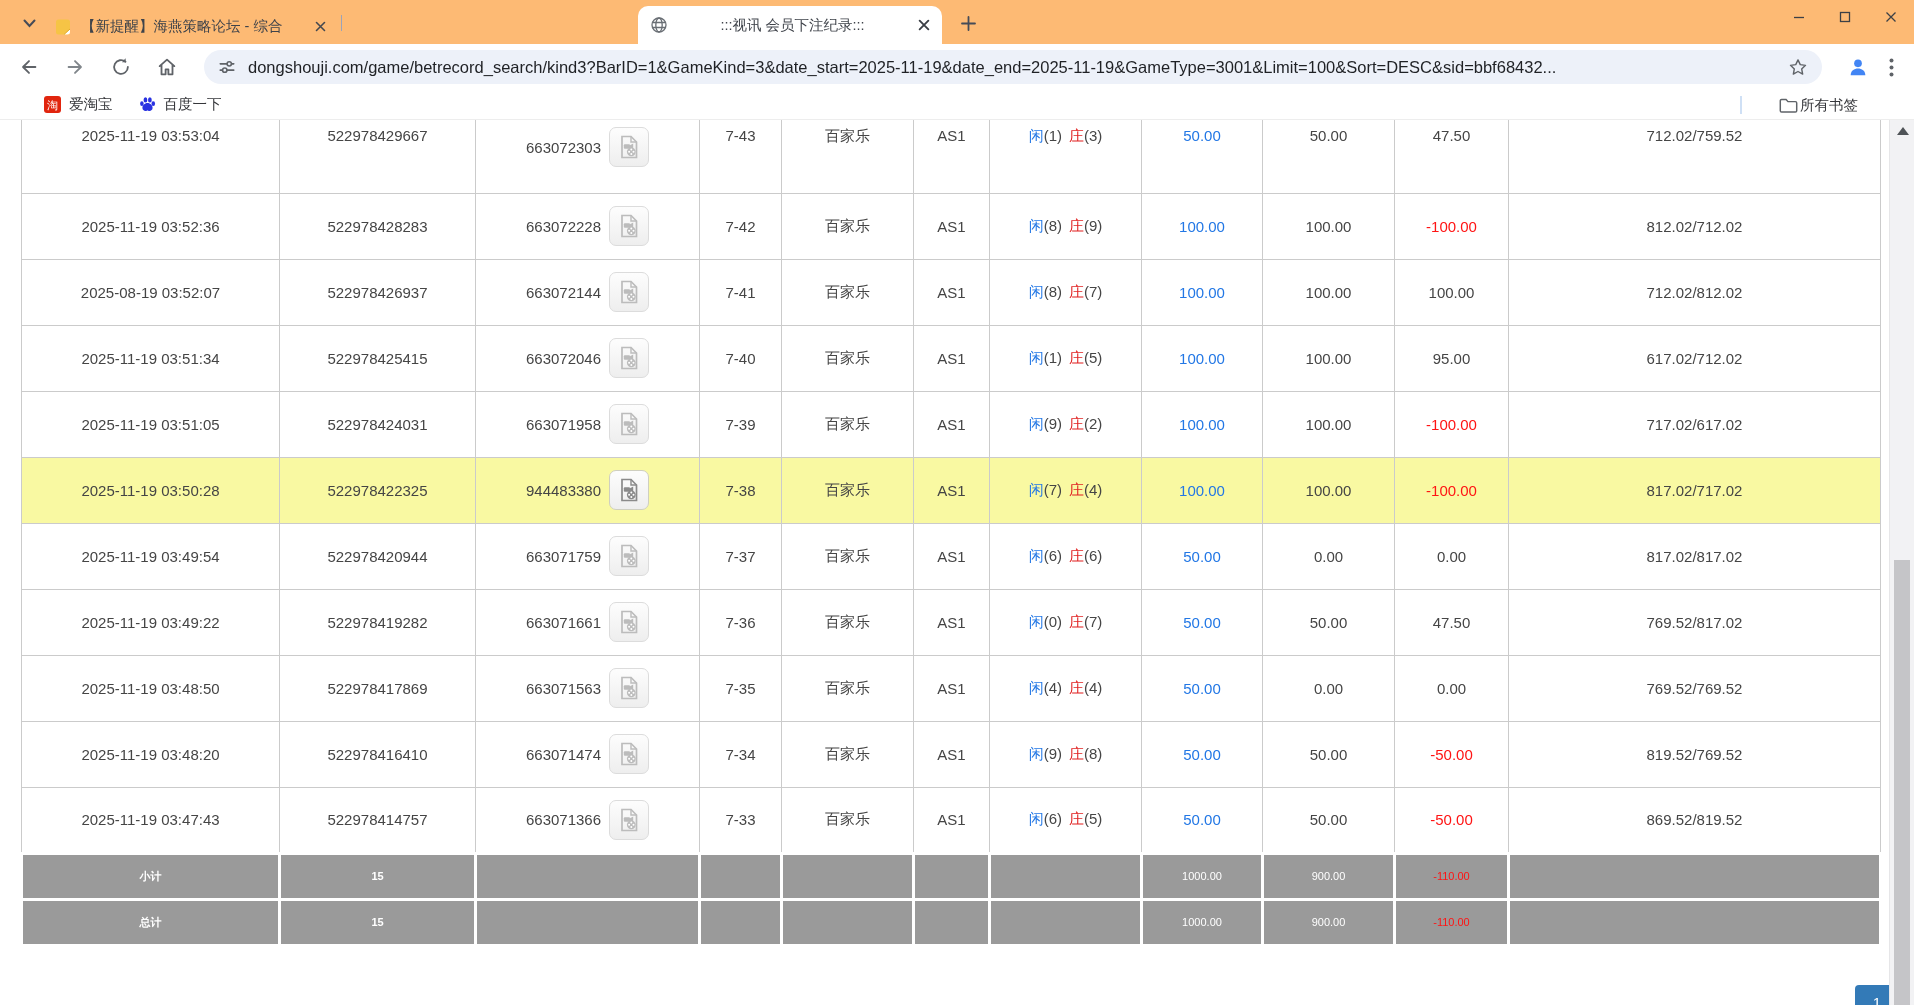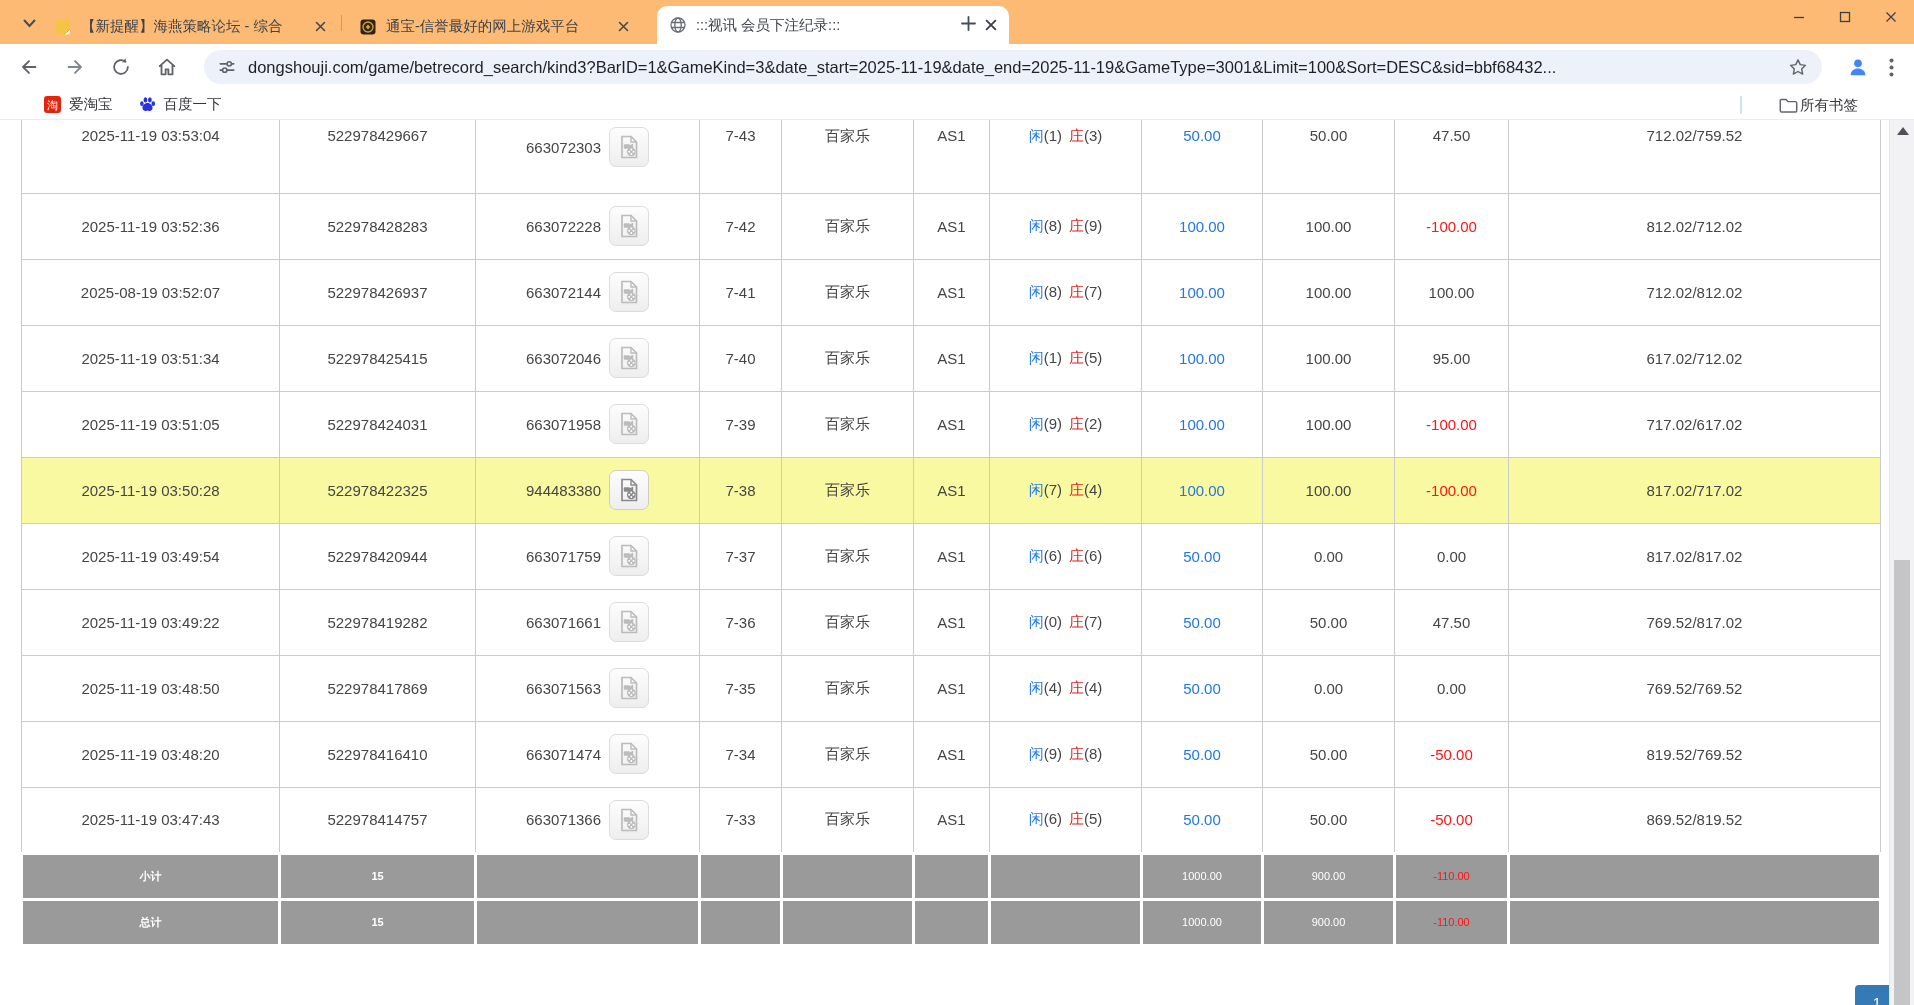--- a/index.html
+++ b/index.html
@@ -11,22 +11,22 @@
   .tab-search-btn { position:absolute; left:16px; top:12px; width:26px; height:22px;
                     display:flex; align-items:center; justify-content:center; cursor:pointer; }
   .tab { position:absolute; top:9px; height:35px; display:flex; align-items:center;
          padding:0 8px 0 12px; color:#3f434a; font-size:14.5px; }
   .tab .fav { width:18px; height:18px; flex:0 0 18px; margin-right:9px; }
   .tab .t-label { flex:1 1 auto; overflow:hidden; white-space:nowrap; }
   .tab .t-close { width:20px; height:20px; flex:0 0 20px; margin-left:6px; border-radius:50%;
                   display:flex; align-items:center; justify-content:center; cursor:pointer; }
   .tab1 { left:42px;  width:296px; }
   .tab2 { left:347px; width:294px; }
-  .tab.active { left:657px; width:352px; top:6px; height:38px; background:#fff;
-                border-radius:10px 10px 0 0; }
+  .tab.active { left:638px; width:304px; top:6px; height:38px; background:#fff;
+                border-radius:10px 10px 0 0;text-align:center; }
   .tab-divider { position:absolute; top:15px; width:1px; height:16px; background:#9aa3ba; }
   .newtab-btn { position:absolute; left:956px; top:11px; width:24px; height:24px;
                 display:flex; align-items:center; justify-content:center; cursor:pointer; }
   .win-controls { position:absolute; right:0; top:0; height:34px; display:flex; }
   .win-btn { width:46px; height:34px; display:flex; align-items:center; justify-content:center;
              color:#3c4046; cursor:pointer; }
 
   
   .toolbar { position:absolute; left:0; top:44px; width:1914px; height:46px; background:#fff; }
   .nav-btn { position:absolute; top:8px; width:30px; height:30px; display:flex;
@@ -113,35 +113,20 @@
     <span class="t-label">【新提醒】海燕策略论坛 - 综合</span>
     <span class="t-close">
       <svg width="11" height="11" viewBox="0 0 11 11">
           <path d="M1.5 1.5 L9.5 9.5 M9.5 1.5 L1.5 9.5" stroke="#44484f" stroke-width="1.6" stroke-linecap="round"></path>
         </svg>
     </span>
   </div>
 
   <div class="tab-divider" style="left:341px"></div>
 
-  <div class="tab tab2">
-    <span class="fav">
-      <svg width="18" height="18" viewBox="0 0 18 18">
-          <rect x="1.5" y="1.5" width="15" height="15" rx="3" fill="#30211c"></rect>
-          <circle cx="9" cy="9" r="5" fill="none" stroke="#cfa233" stroke-width="1.4"></circle>
-          <rect x="7.3" y="7.3" width="3.4" height="3.4" fill="#cfa233" transform="rotate(45 9 9)"></rect>
-        </svg>
-    </span>
-    <span class="t-label">通宝-信誉最好的网上游戏平台</span>
-    <span class="t-close">
-      <svg width="11" height="11" viewBox="0 0 11 11">
-          <path d="M1.5 1.5 L9.5 9.5 M9.5 1.5 L1.5 9.5" stroke="#44484f" stroke-width="1.6" stroke-linecap="round"></path>
-        </svg>
-    </span>
-  </div>
 
   <div class="tab active">
     <span class="fav">
       <svg width="18" height="18" viewBox="0 0 18 18">
           <g fill="none" stroke="#6a6f75" stroke-width="1.3">
             <circle cx="9" cy="9" r="7"></circle>
             <ellipse cx="9" cy="9" rx="3.2" ry="7"></ellipse>
             <path d="M2.4 6.5 H15.6 M2.4 11.5 H15.6"></path>
           </g>
         </svg>

